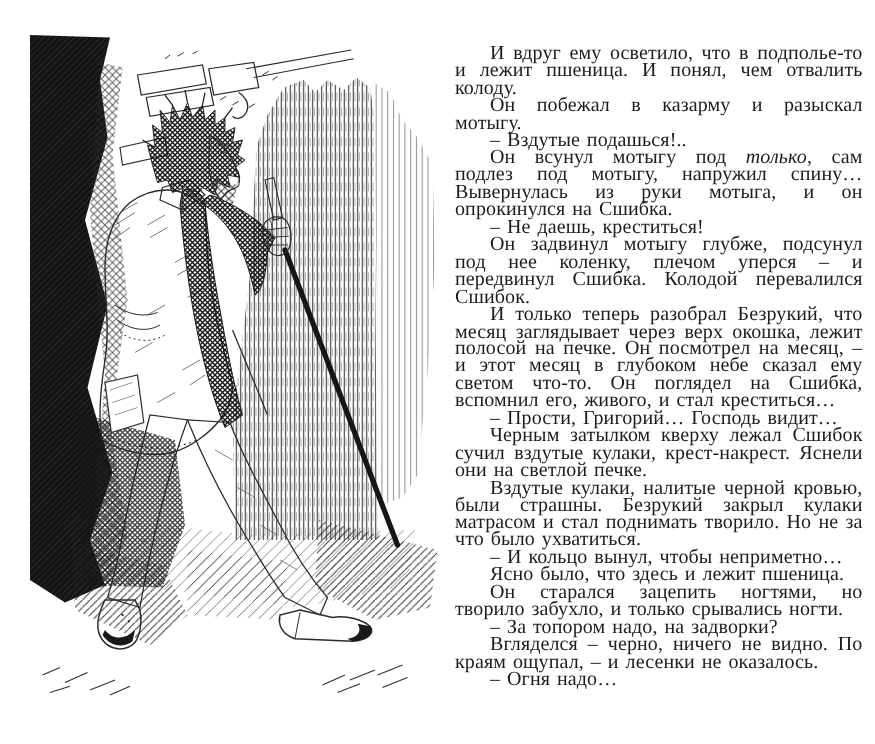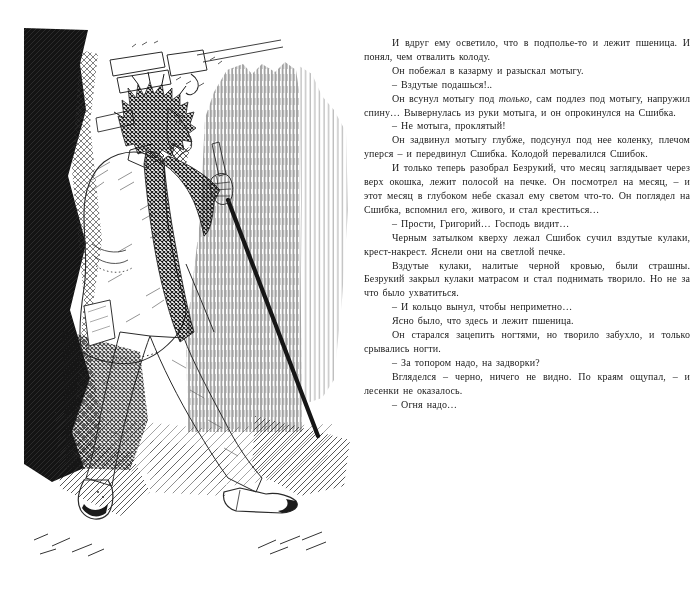--- a/index.html
+++ b/index.html
@@ -1,20 +1,20 @@
 <!DOCTYPE html>
 <html><head>
 <meta charset="utf-8">
 <style>
   html,body{margin:0;padding:0;background:#ffffff;}
   .spread{position:relative;width:700px;height:595px;background:#ffffff;overflow:hidden;
           font-family:"Liberation Serif", serif;}
   .illustration{position:absolute;left:0;top:0;width:355px;height:595px;}
   .page-text{position:absolute;left:364px;top:36px;width:326px;color:#1c1c1c;
-             font-size:10px;line-height:13.9px;text-align:justify;}
+             font-size:16px;line-height:13.9px;text-align:justify;}
   .para{margin:0;text-indent:28px;word-spacing:1.4px;letter-spacing:0.1px;}
   .para.cut{text-align-last:justify;}
   .ital{font-style:italic;}
   svg .ln{stroke:#2a2a2a;fill:none;}
 </style>
 </head>
 <body>
 
 <div class="spread">
 
@@ -141,21 +141,21 @@
         <path class="ln" stroke-width="0.7" d="M213,184 L230,182 M213,190 L231,189 M214,196 L230,196 M216,176 C218,180 218,184 216,187"></path>
       </g>
     </g>
   </svg>
 
   <div class="page-text">
       <p class="para"><span>И вдруг ему осветило, что в подполье-то и лежит пшеница. И понял, чем  отвалить колоду.</span></p>
       <p class="para"><span>Он побежал в  казарму и  разыскал мотыгу.</span></p>
       <p class="para"><span>– Вздутые  подашься!..</span></p>
       <p class="para"><span>Он всунул мотыгу  под </span><span class="ital">только</span><span>, сам подлез под мотыгу, напружил спину… Вывернулась из руки мотыга,  и он опрокинулся на Сшибка.</span></p>
-      <p class="para"><span>– Не мотыга,  проклятый!</span></p>
+      <p class="para"><span>– Не даешь,  креститься!</span></p>
       <p class="para"><span>Он задвинул мотыгу  глубже,  подсунул  под нее коленку,  плечом  уперся – и передвинул  Сшибка. Колодой  перевалился Сшибок.</span></p>
       <p class="para"><span>И только теперь  разобрал  Безрукий,  что месяц заглядывает через  верх  окошка,  лежит  полосой  на печке. Он посмотрел  на  месяц, – и  этот  месяц  в глубоком  небе сказал ему  светом что-то. Он  поглядел на Сшибка,  вспомнил его,  живого, и стал креститься…</span></p>
       <p class="para"><span>– Прости,  Григорий…  Господь  видит…</span></p>
       <p class="para"><span>Черным  затылком  кверху  лежал  Сшибок сучил вздутые  кулаки,  крест-накрест. Яснели они  на светлой печке.</span></p>
       <p class="para"><span>Вздутые кулаки,  налитые  черной  кровью,  были страшны.  Безрукий  закрыл  кулаки  матрасом  и стал поднимать творило.  Но не за что было ухватиться.</span></p>
       <p class="para"><span>– И кольцо  вынул,  чтобы неприметно…</span></p>
       <p class="para"><span>Ясно  было,  что здесь и  лежит пшеница.</span></p>
       <p class="para"><span>Он  старался  зацепить  ногтями,  но  творило забухло,  и только срывались ногти.</span></p>
       <p class="para"><span>– За топором надо,  на  задворки?</span></p>
       <p class="para"><span>Вгляделся  –  черно,  ничего  не  видно.  По  краям ощупал, – и лесенки не  оказалось.</span></p>

